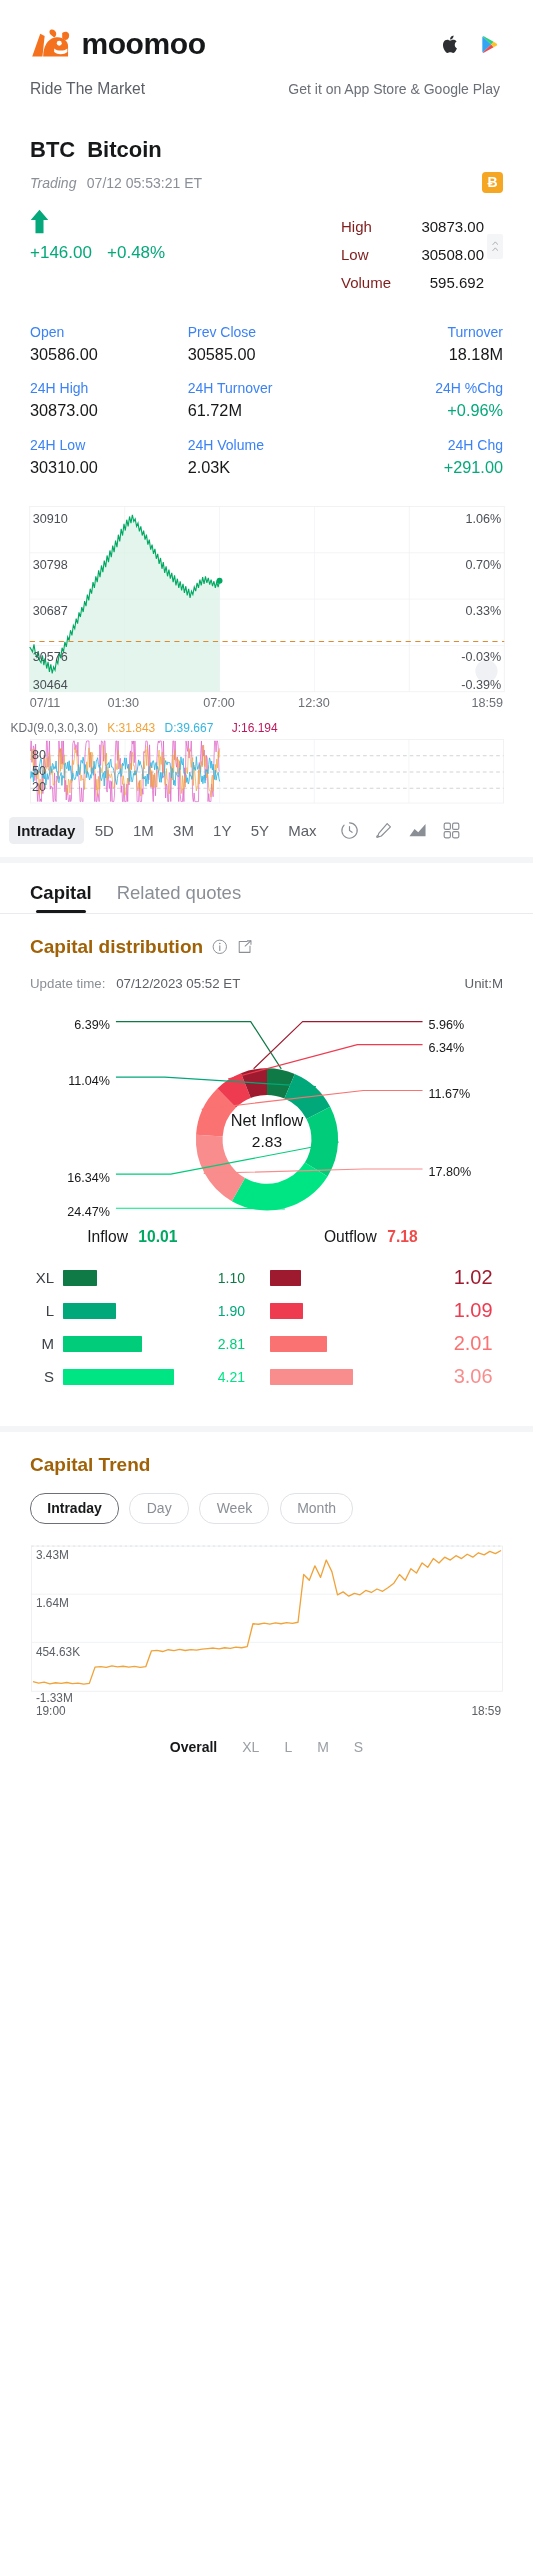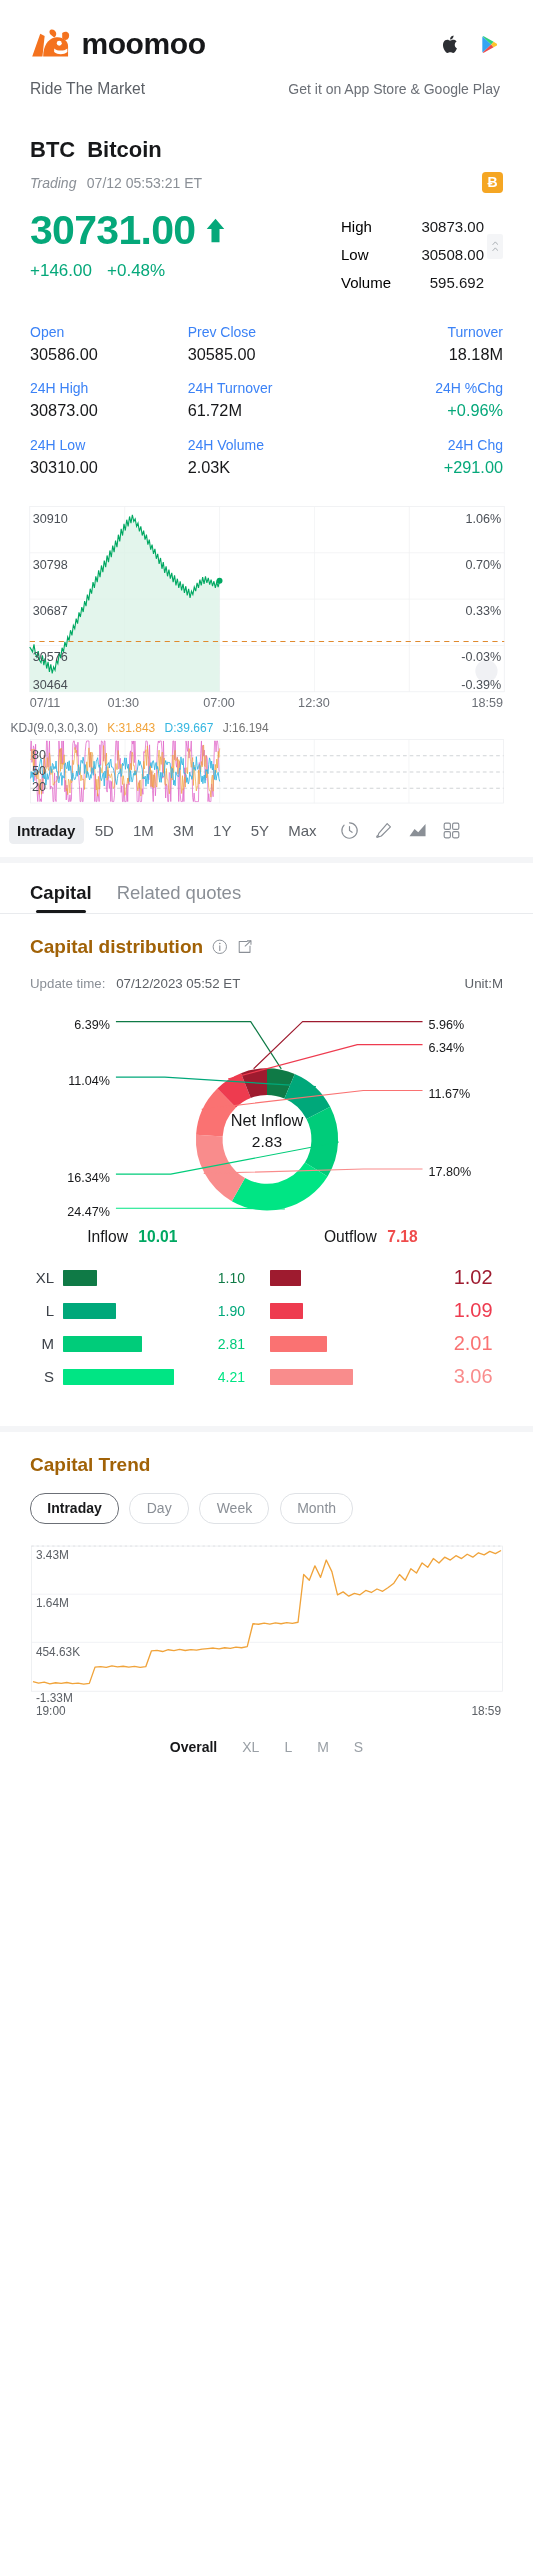--- a/index.html
+++ b/index.html
@@ -45,21 +45,21 @@
   .price-block { display: flex; margin-top: 18px; }
   .price-left { flex: 0 0 311px; }
   .price-main { display: flex; align-items: center; gap: 10.4px; }
   .price-value { font-size: 41px; font-weight: 700; color: #05a87a; line-height: 1.05; letter-spacing: -0.7px; }
   .price-arrow { width: 19px; height: 25px; }
   .price-change { margin-top: 9px; font-size: 17px; color: #05a87a; }
   .price-change span + span { margin-left: 10.4px; }
 
   .hlv { flex: 1; padding-top: 4.4px; position: relative; padding-right: 19px; }
   .hlv-row { display: flex; justify-content: space-between; font-size: 15px; line-height: 1.85; }
-  .hlv-label { color: #000000; }
+  .hlv-label { color: #7f1d1d; }
   .hlv-value { color: #17181a; }
   .scroll-chev {
     position: absolute; right: 0; top: 25px;
     width: 16.3px; height: 25px; background: #f4f5f7; border-radius: 2.2px;
     display: flex; flex-direction: column; align-items: center; justify-content: center; gap: 1.5px;
     cursor: pointer;
   }
   .chev { width: 6.7px; height: 4.4px; }
 
   .stats-grid {
@@ -77,21 +77,21 @@
   .price-chart { width: 516px; height: 215px; display: block; }
   .axis-label { font-size: 17px; fill: #4a4f56; font-family: "Liberation Sans", sans-serif; }
   .axis-label.right { text-anchor: end; }
   .time-axis { font-size: 17px; fill: #6b6f76; font-family: "Liberation Sans", sans-serif; }
 
   .kdj-wrap { padding: 0 9px; margin-top: 4.4px; }
   .kdj-head { font-size: 12px; padding-left: 1.5px; margin-bottom: 3px; }
   .kdj-head .kdj-name { color: #6b6f76; }
   .kdj-head .k { color: #f0a33a; margin-left: 6px; }
   .kdj-head .d { color: #35b6e0; margin-left: 6px; }
-  .kdj-head .j { color: #737373; margin-left: 6px; }
+  .kdj-head .j { color: #be185d; margin-left: 15px; }
   .kdj-chart { width: 516px; height: 68px; display: block; }
 
   
   .tf-bar {
     display: flex; align-items: center; gap: 3px;
     padding: 10.4px 9px 13.3px 9px;
   }
   .tf-btn {
     font-size: 15px; color: #5c6066; padding: 5.2px 8.1px;
     border-radius: 4.4px; cursor: pointer; white-space: nowrap;
@@ -206,21 +206,20 @@
 
   <div class="status-row">
     <div class="status-text">Trading</div>
     <div class="status-time">07/12 05:53:21 ET</div>
     <div class="coin-badge">Ƀ</div>
   </div>
 
   <div class="price-block">
     <div class="price-left">
       <div class="price-main">
-        <div class="price-value">30731.00</div>
         <svg class="price-arrow" viewBox="0 0 26 34">
           <path d="M13 1 L25 15 L18.5 15 L18.5 33 L7.5 33 L7.5 15 L1 15 Z" fill="#05a87a"></path>
         </svg>
       </div>
       <div class="price-change">
         <span>+146.00</span>
         <span>+0.48%</span>
       </div>
     </div>
 

